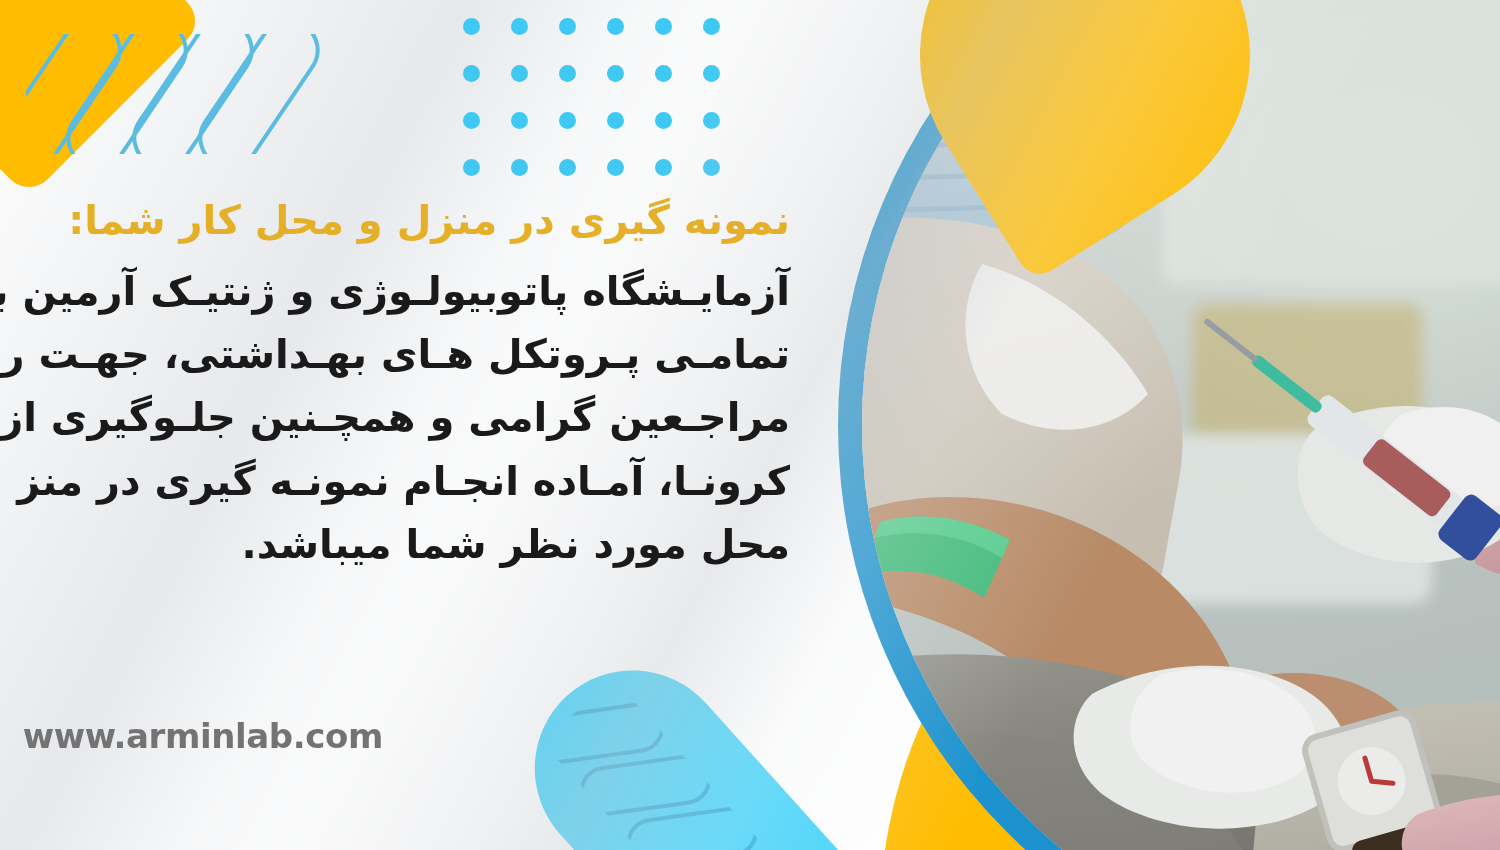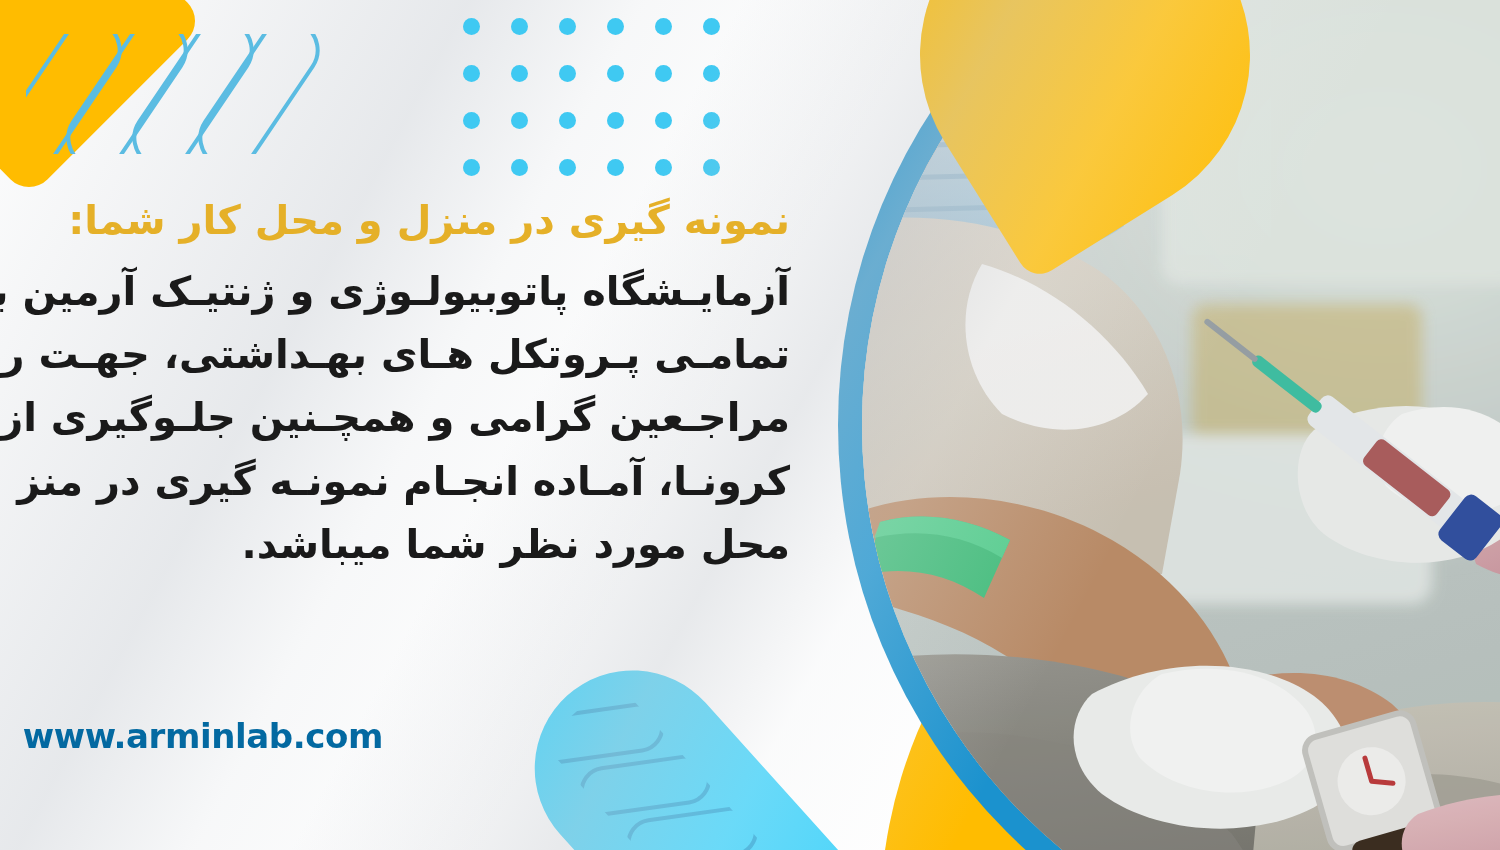--- a/index.html
+++ b/index.html
@@ -329,15 +329,15 @@
 
   <div class="textblock">
     <h1 class="headline" style="color: rgb(229, 176, 40);">نمونه گیری در منزل و محل کار شما:</h1>
     <p class="body-line" style="color: rgb(26, 26, 26);">آزمایـشگاه پاتوبیولـوژی و ژنتیـک آرمین با</p>
     <p class="body-line" style="color: rgb(26, 26, 26);">تمامـی پـروتکل هـای بهـداشتی، جهـت رفـ</p>
     <p class="body-line" style="color: rgb(26, 26, 26);">مراجـعین گرامی و همچـنین جلـوگیری از</p>
     <p class="body-line" style="color: rgb(26, 26, 26);">کرونـا، آمـاده انجـام نمونـه گیری در منز</p>
     <p class="body-line" style="color: rgb(26, 26, 26);">محل مورد نظر شما میباشد.</p>
   </div>
 
-  <div class="site" style="color: #0369a1;">www.arminlab.com</div>
+  <div class="site" style="color: #737373;">www.arminlab.com</div>
 
 </div>
 
 </body></html>

